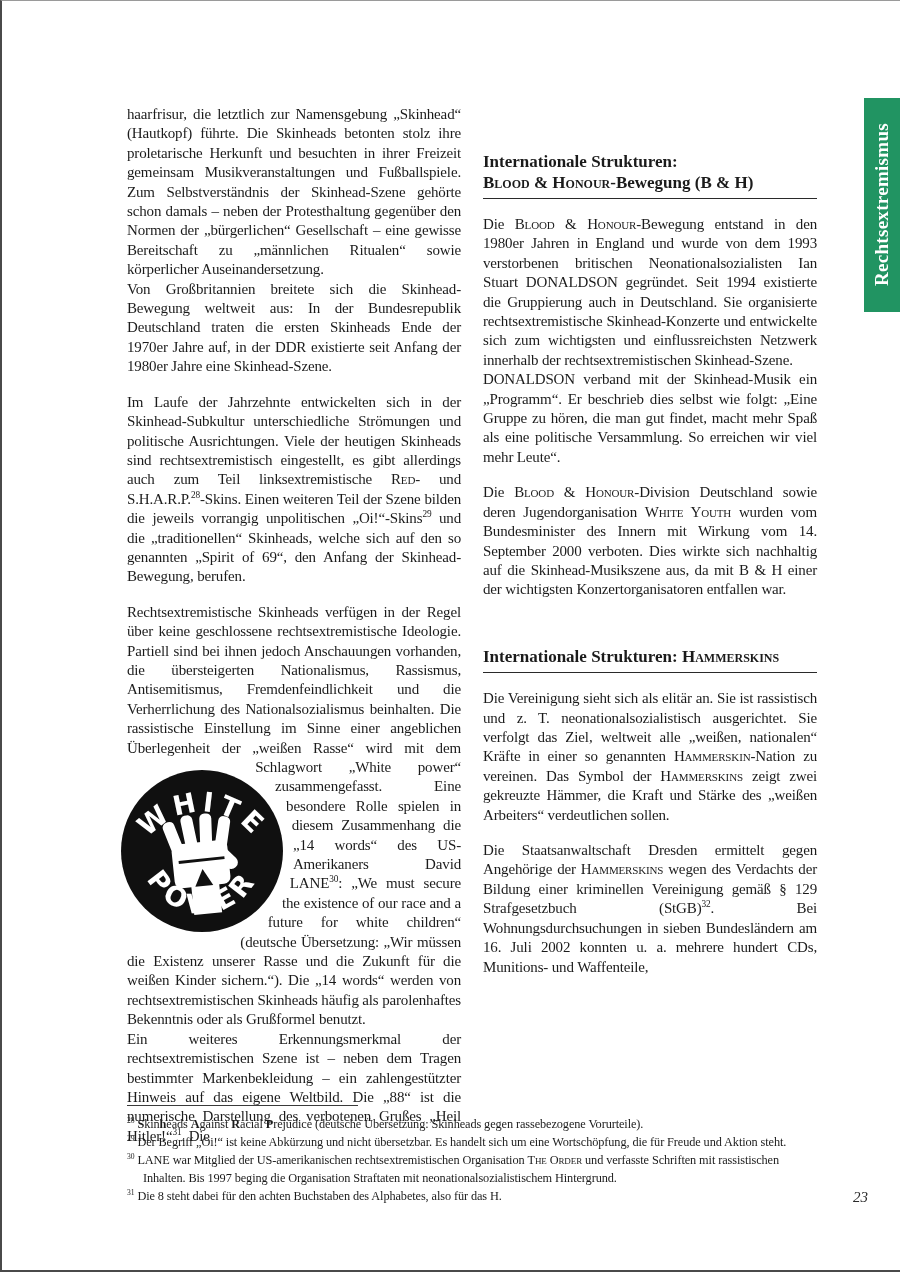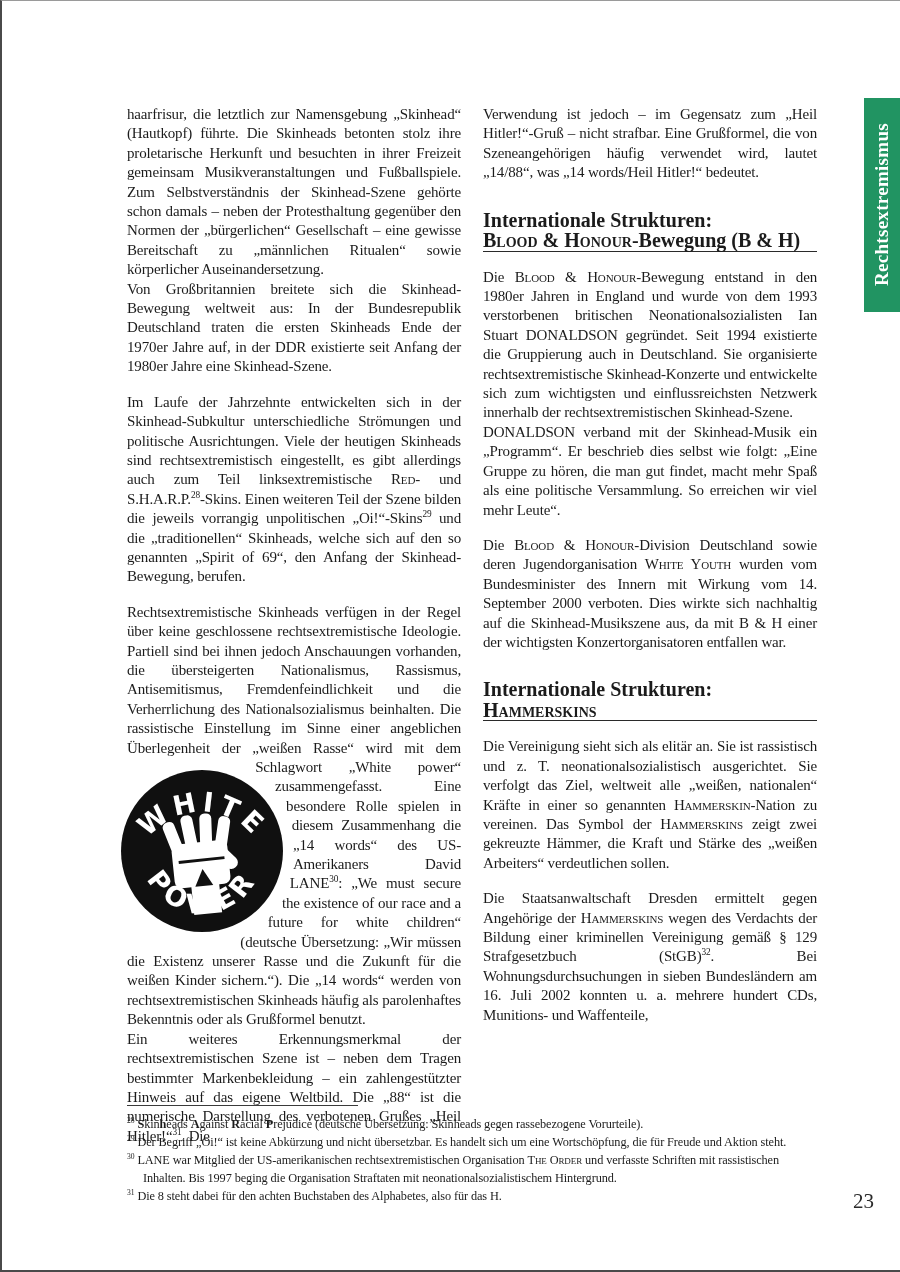--- a/index.html
+++ b/index.html
@@ -21,22 +21,23 @@
   .para{
     font-size:15px;line-height:19.4px;
     text-align:justify;letter-spacing:-0.15px;
     margin:0;
   }
   .para-gap{margin-top:16px;}
   .sc{font-variant:small-caps;}
   .sup{font-size:62%;vertical-align:super;line-height:0;}
   .b{font-weight:bold;}
   .section-heading{
-    font-weight:bold;font-size:20px;line-height:20.5px;
-    margin-top:27px;margin-bottom:16px;
+    font-weight:bold;font-size:17px;line-height:20.5px;
+    margin-top:47px;margin-bottom:16px;
+    padding-bottom:5px;
     border-bottom:1px solid #2a2a2a;
     letter-spacing:0;
   }
   .section-heading .line{display:block;}
   
   .logo-holder{
     float:left;
     width:166px;height:331px;
     margin-right:6px;
     shape-outside:circle(90px at 76px 248px);
@@ -55,21 +56,21 @@
   .footnotes{position:absolute;left:125px;top:1104px;width:668px;}
   .fn-divider{width:231px;border-top:1px solid #3a3a3a;margin:0 0 9px 0;}
   .footnote{
     font-size:12.3px;line-height:18px;
     padding-left:16px;text-indent:-16px;
     letter-spacing:-0.1px;
   }
   
   .page-number{
     position:absolute;left:851px;top:1188px;
-    font-size:21px;color:#2a2a2a;
+    font-size:15px;color:#2a2a2a;font-style:italic;
   }
   
   .chapter-tab{
     position:absolute;left:862px;top:97px;
     width:36px;height:214px;
     display:flex;align-items:center;justify-content:center;
   }
   .chapter-tab-label{
     writing-mode:vertical-rl;
     transform:rotate(180deg);
@@ -112,21 +113,20 @@
           <text class="logo-arc"><textPath href="#arcTop" startOffset="50%" text-anchor="middle">WHITE</textPath></text>
           <text class="logo-arc"><textPath href="#arcBot" startOffset="50%" text-anchor="middle">POWER</textPath></text>
         </svg>
       </span>
       <span><span>Rechtsextremistische Skinheads verfügen in der Regel über keine geschlossene rechtsextremistische Ideologie. Partiell sind bei ihnen jedoch Anschauungen vorhanden, die übersteigerten Nationalismus, Rassismus, Antisemitismus, Fremdenfeindlichkeit und die Verherrlichung des Nationalsozialismus beinhalten. Die rassistische Einstellung im Sinne einer angeblichen Überlegenheit der „weißen Rasse“ wird mit dem Schlagwort „White power“ zusammengefasst. Eine besondere Rolle spielen in diesem Zusammenhang die „14 words“ des US-Amerikaners David LANE</span><span class="sup">30</span><span>: „We must secure the existence of our race and a future for white children“ (deutsche Übersetzung: „Wir müssen die Existenz unserer Rasse und die Zukunft für die weißen Kinder sichern.“). Die „14 words“ werden von rechtsextremistischen Skinheads häufig als parolenhaftes Bekenntnis oder als Grußformel benutzt.</span></span>
     </div>
     <p class="para"><span>Ein weiteres Erkennungsmerkmal der rechtsextremistischen Szene ist – neben dem Tragen bestimmter Markenbekleidung – ein zahlengestützter Hinweis auf das eigene Weltbild. Die „88“ ist die numerische Darstellung des verbotenen Grußes „Heil Hitler!“</span><span class="sup">31</span><span>. Die</span></p>
   </div>
 
   <div class="col col-right">
-    <p class="para"><span>Verwendung ist jedoch – im Gegensatz zum „Heil Hitler!“-Gruß – nicht strafbar. Eine Grußformel, die von Szeneangehörigen häufig verwendet wird, lautet „14/88“, was „14 words/Heil Hitler!“ bedeutet.</span></p>
     <h2 class="section-heading">
       <span class="line"><span>Internationale Strukturen:</span></span>
       <span class="line"><span class="sc">Blood</span><span> &amp; </span><span class="sc">Honour</span><span>-Bewegung (B &amp; H)</span></span>
     </h2>
     <p class="para"><span>Die </span><span class="sc">Blood</span><span> &amp; </span><span class="sc">Honour</span><span>-Bewegung entstand in den 1980er Jahren in England und wurde von dem 1993 verstorbenen britischen Neonationalsozialisten Ian Stuart DONALDSON gegründet. Seit 1994 existierte die Gruppierung auch in Deutschland. Sie organisierte rechtsextremistische Skinhead-Konzerte und entwickelte sich zum wichtigsten und einflussreichsten Netzwerk innerhalb der rechtsextremistischen Skinhead-Szene.</span></p>
     <p class="para"><span>DONALDSON verband mit der Skinhead-Musik ein „Programm“. Er beschrieb dies selbst wie folgt: „Eine Gruppe zu hören, die man gut findet, macht mehr Spaß als eine politische Versammlung. So erreichen wir viel mehr Leute“.</span></p>
     <p class="para para-gap"><span>Die </span><span class="sc">Blood</span><span> &amp; </span><span class="sc">Honour</span><span>-Division Deutschland sowie deren Jugendorganisation </span><span class="sc">White Youth</span><span> wurden vom Bundesminister des Innern mit Wirkung vom 14. September 2000 verboten. Dies wirkte sich nachhaltig auf die Skinhead-Musikszene aus, da mit B &amp; H einer der wichtigsten Konzertorganisatoren entfallen war.</span></p>
     <h2 class="section-heading">
       <span class="line"><span>Internationale Strukturen: </span><span class="sc">Hammerskins</span></span>
     </h2>

